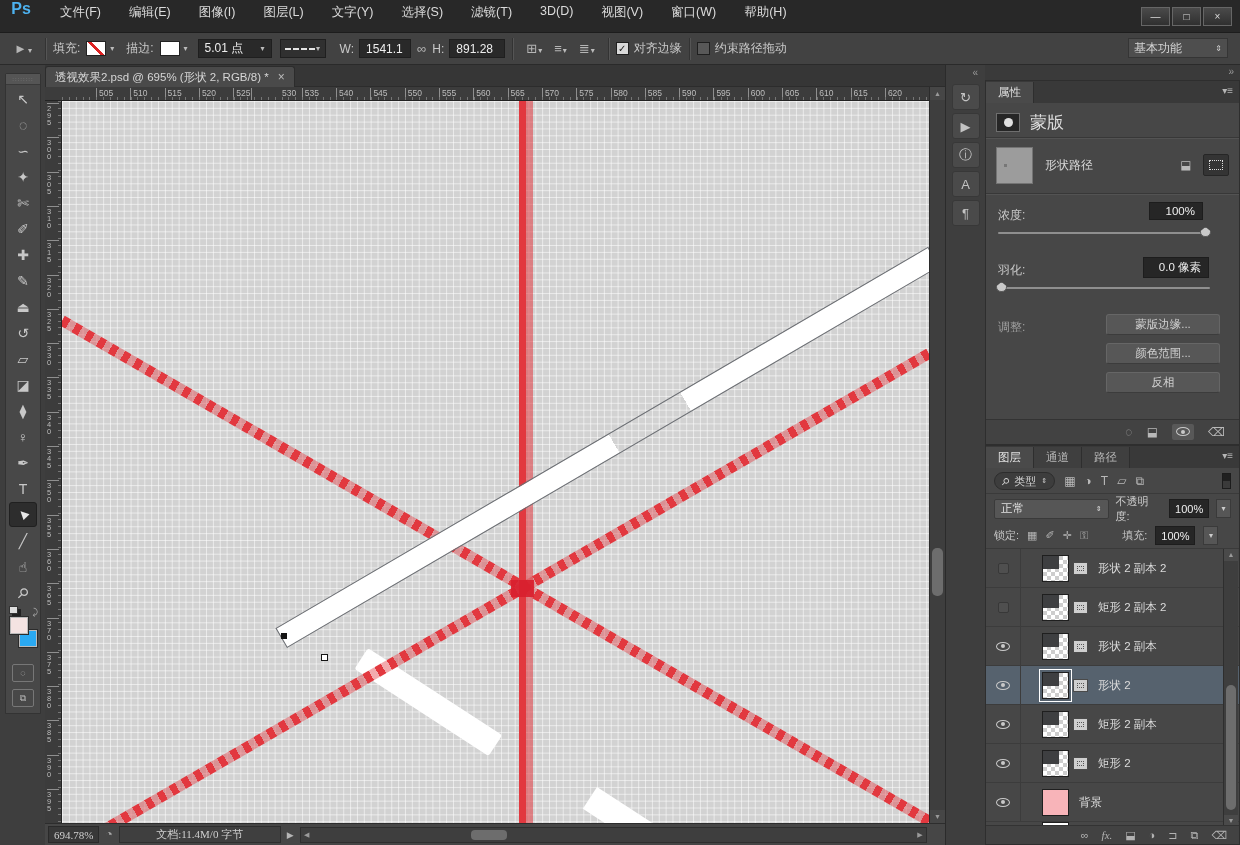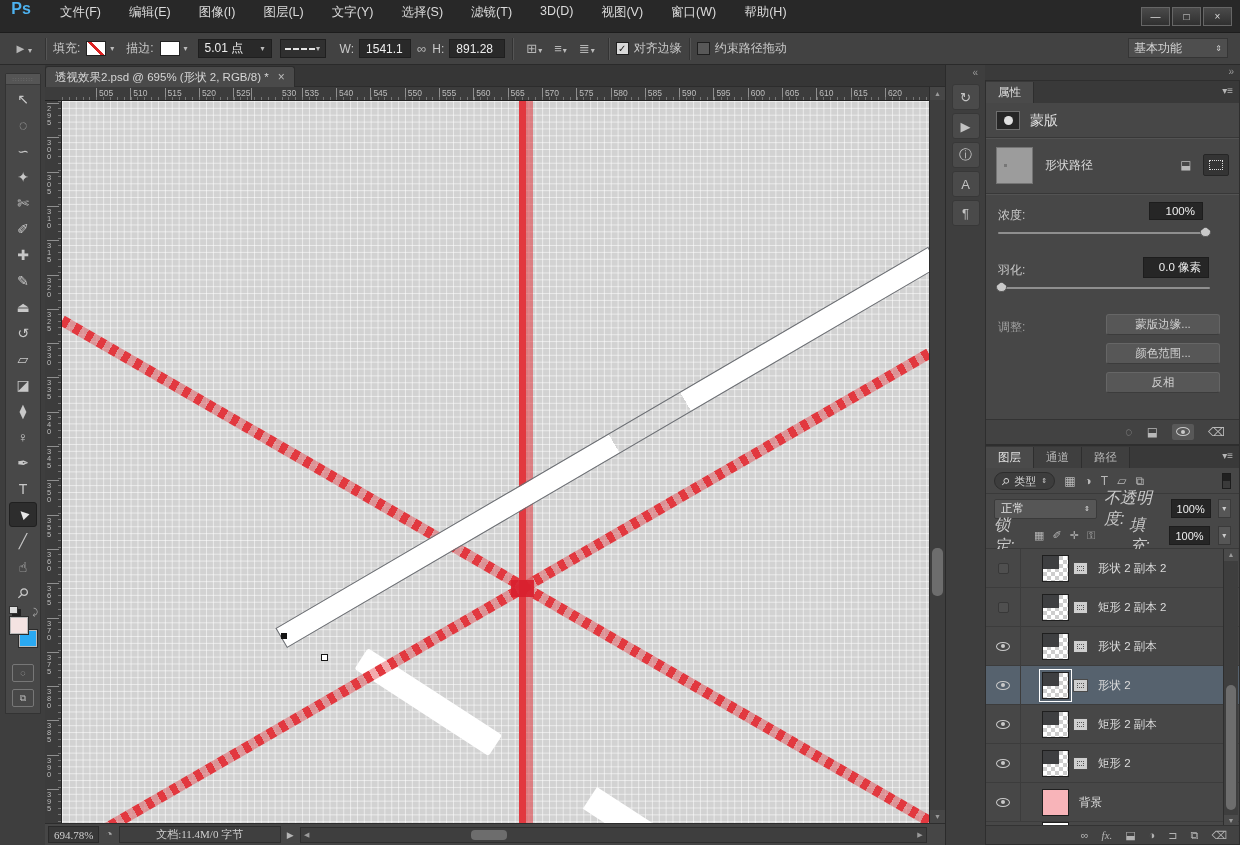--- a/index.html
+++ b/index.html
@@ -191,21 +191,21 @@
     display:flex;align-items:center;padding:0 8px;gap:9px;border-bottom:1px solid #3a3a3a;}
   #kind-select{background:#3d3d3d;border:1px solid #2d2d2d;border-radius:9px;height:18px;
     padding:0 7px;display:flex;align-items:center;gap:5px;font-size:11px;color:#d0d0d0;}
   .filter-icon{color:#b9b9b9;font-size:12px;}
   #filter-toggle{margin-left:auto;width:9px;height:16px;background:linear-gradient(#202020 50%,#3a3a3a 50%);
     border:1px solid #1c1c1c;}
   #blend-row{position:absolute;left:0;top:49px;width:100%;height:27px;display:flex;align-items:center;
     padding:0 8px;gap:7px;}
   #blend-select{width:116px;height:20px;background:#565656;border:1px solid #3a3a3a;border-radius:2px;
     display:flex;align-items:center;justify-content:space-between;padding:0 6px;font-size:11.5px;color:#e0e0e0;}
-  .small-label{font-size:16px;color:#c9c9c9;font-style:italic;}
+  .small-label{font-size:11px;color:#c9c9c9;}
   .val-box{background:#262626;border:1px solid #1d1d1d;color:#efefef;font-size:11px;height:19px;
     padding:0 5px;display:flex;align-items:center;}
   .val-drop{width:15px;height:19px;background:#565656;border:1px solid #3a3a3a;color:#ccc;font-size:8px;
     display:flex;align-items:center;justify-content:center;}
   #lock-row{position:absolute;left:0;top:77px;width:100%;height:26px;display:flex;align-items:center;
     padding:0 8px;gap:8px;border-bottom:1px solid #3a3a3a;}
   .lock-icon{color:#b2b2b2;font-size:11px;}
   #layers-list{position:absolute;left:0;top:103px;width:100%;height:278px;overflow:hidden;background:#474747;}
   .layer-row{height:39px;display:flex;align-items:center;border-bottom:1px solid #3c3c3c;position:relative;}
   .layer-row.selected{background:var(--sel-row);}
@@ -527,21 +527,21 @@
     <span id="panels-collapse" data-name="collapse-panels-icon">»</span>
   </div>
 
   <section class="panel" id="propspanel" data-name="properties-panel">
     <div class="panel-tabs" data-name="properties-panel-tabs">
       <span class="ptab active" data-name="tab-properties">属性</span>
       <span class="panel-menu" data-name="panel-menu-icon">▾≡</span>
     </div>
     <div id="mask-row" data-name="mask-header">
       <span id="mask-icon" data-name="mask-icon"></span>
-      <span style="font-size:14px;color:#dedede" data-name="mask-label">蒙版</span>
+      <span style="font-size:17px;color:#dedede" data-name="mask-label">蒙版</span>
     </div>
     <div id="prop-divider1" data-name="divider"></div>
     <div id="path-row" data-name="shape-path-row">
       <span id="path-thumb" data-name="mask-thumbnail"></span>
       <span id="path-label" data-name="path-type-label">形状路径</span>
       <span id="addmask-btn" data-name="add-pixel-mask-icon">⬓</span>
       <span id="vectormask-btn" data-name="vector-mask-icon">
           <span></span>
         </span>
     </div>

